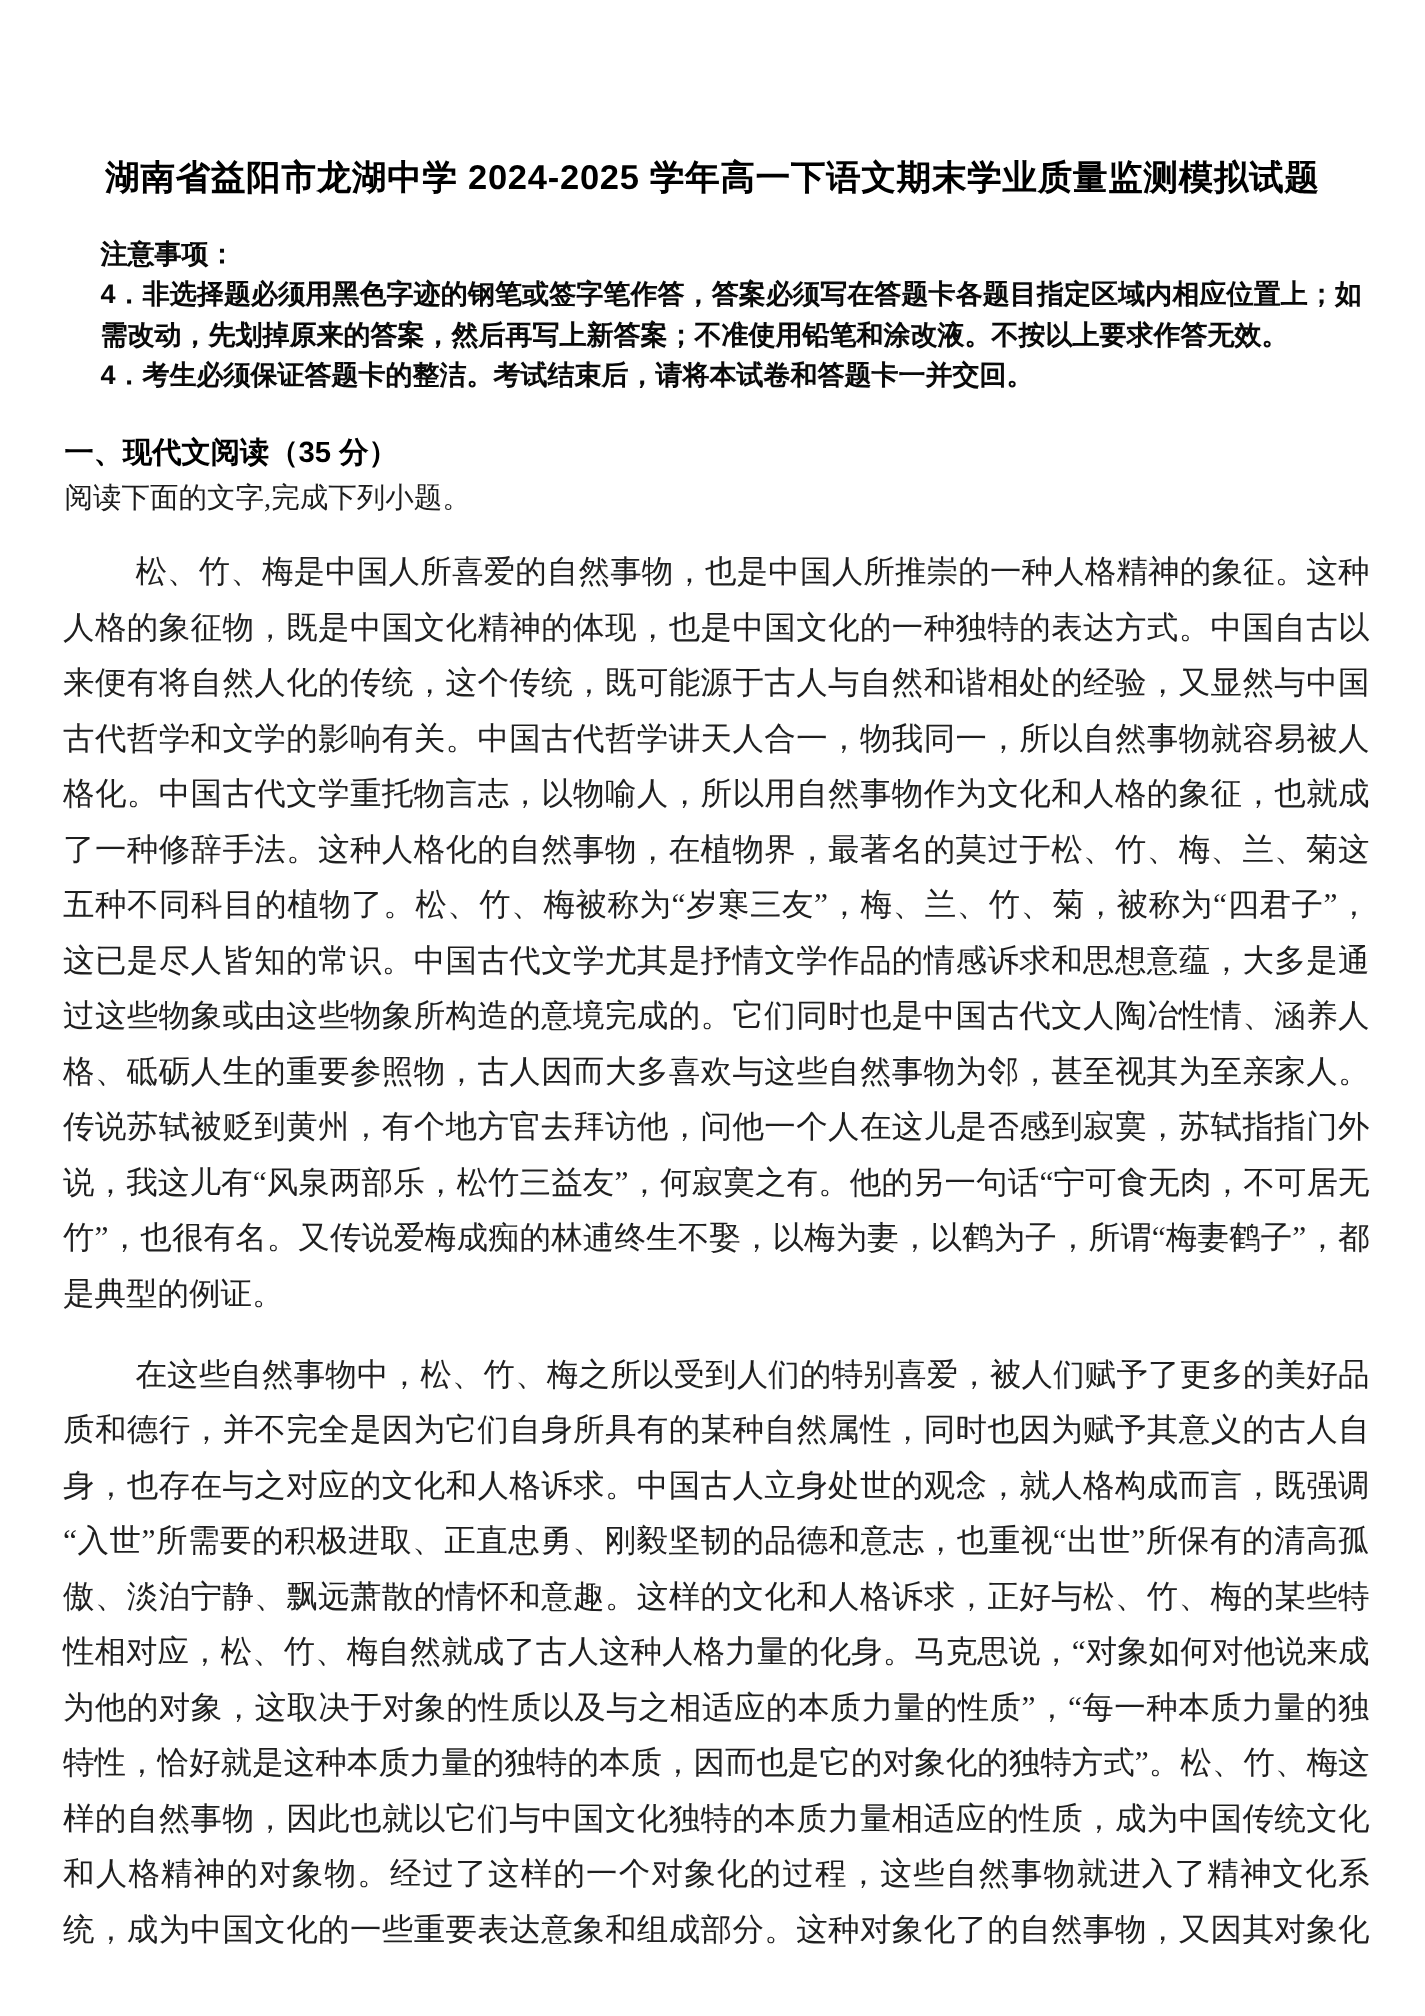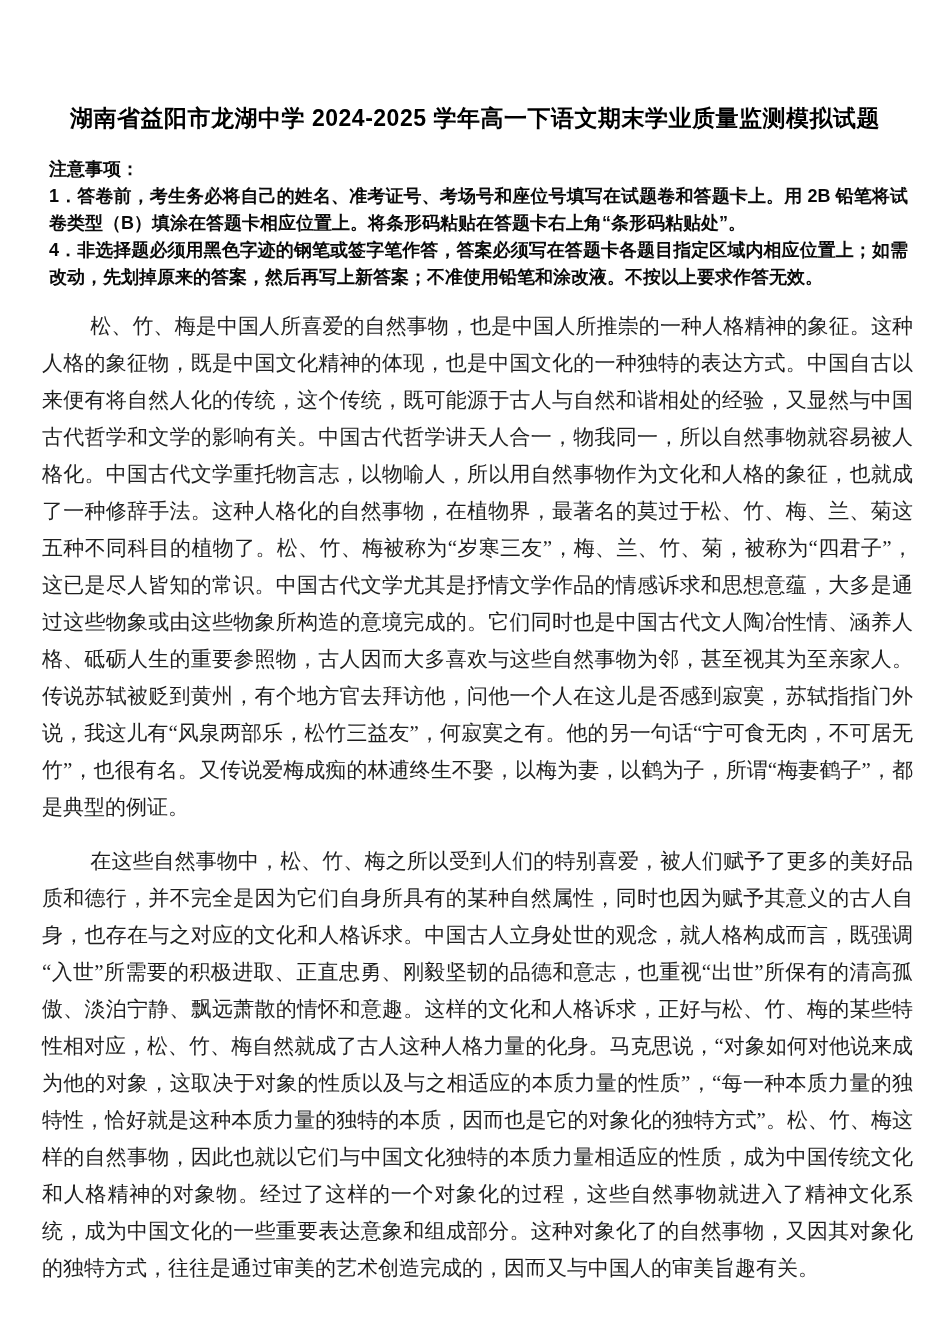--- a/index.html
+++ b/index.html
@@ -8,21 +8,21 @@
     box-sizing:border-box;position:relative;color:#000;
   }
   .doc-title{
     margin:0;padding:100px 40px 0 40px;
     text-align:center;
     font-family:"Liberation Sans",sans-serif;
     font-weight:bold;font-size:23px;line-height:36px;color:#000;
     letter-spacing:0.5px;
   }
   .notice{
-    margin:20px 42px 0 49px;
+    margin:20px 42px 0 67px;
     font-family:"Liberation Sans",sans-serif;
     font-weight:bold;font-size:18px;line-height:27px;color:#0a0a0a;
   }
   .notice-heading{margin:0;}
   .notice p{margin:0;text-align:justify;}
   .section-heading{
     margin:25px 42px 0 43px;
     font-family:"Liberation Sans",sans-serif;
     font-weight:bold;font-size:19.5px;line-height:26px;color:#000;
   }
@@ -42,25 +42,27 @@
 </style>
 </head>
 <body>
 
 <div class="page">
 
   <h1 class="doc-title">湖南省益阳市龙湖中学 2024-2025 学年高一下语文期末学业质量监测模拟试题</h1>
 
   <section class="notice">
     <p class="notice-heading">注意事项：</p>
-    <p>1．答卷前，考生务必将自己的姓名、准考证号、考场号和座位号填写在试题卷和答题卡上。用 2B 铅笔将试卷类型（B）填涂在答题卡相应位置上。将条形码粘贴在答题卡右上角“条形码粘贴处”。</p>
     <p>4．非选择题必须用黑色字迹的钢笔或签字笔作答，答案必须写在答题卡各题目指定区域内相应位置上；如需改动，先划掉原来的答案，然后再写上新答案；不准使用铅笔和涂改液。不按以上要求作答无效。</p>
+    <p>4．考生必须保证答题卡的整洁。考试结束后，请将本试卷和答题卡一并交回。</p>
   </section>
 
+  <h2 class="section-heading">一、现代文阅读（35 分）</h2>
 
+  <p class="instruction">阅读下面的文字,完成下列小题。</p>
 
   <div class="passage">
     <p>松、竹、梅是中国人所喜爱的自然事物，也是中国人所推崇的一种人格精神的象征。这种人格的象征物，既是中国文化精神的体现，也是中国文化的一种独特的表达方式。中国自古以来便有将自然人化的传统，这个传统，既可能源于古人与自然和谐相处的经验，又显然与中国古代哲学和文学的影响有关。中国古代哲学讲天人合一，物我同一，所以自然事物就容易被人格化。中国古代文学重托物言志，以物喻人，所以用自然事物作为文化和人格的象征，也就成了一种修辞手法。这种人格化的自然事物，在植物界，最著名的莫过于松、竹、梅、兰、菊这五种不同科目的植物了。松、竹、梅被称为“岁寒三友”，梅、兰、竹、菊，被称为“四君子”，这已是尽人皆知的常识。中国古代文学尤其是抒情文学作品的情感诉求和思想意蕴，大多是通过这些物象或由这些物象所构造的意境完成的。它们同时也是中国古代文人陶冶性情、涵养人格、砥砺人生的重要参照物，古人因而大多喜欢与这些自然事物为邻，甚至视其为至亲家人。传说苏轼被贬到黄州，有个地方官去拜访他，问他一个人在这儿是否感到寂寞，苏轼指指门外说，我这儿有“风泉两部乐，松竹三益友”，何寂寞之有。他的另一句话“宁可食无肉，不可居无竹”，也很有名。又传说爱梅成痴的林逋终生不娶，以梅为妻，以鹤为子，所谓“梅妻鹤子”，都是典型的例证。</p>
     <p>在这些自然事物中，松、竹、梅之所以受到人们的特别喜爱，被人们赋予了更多的美好品质和德行，并不完全是因为它们自身所具有的某种自然属性，同时也因为赋予其意义的古人自身，也存在与之对应的文化和人格诉求。中国古人立身处世的观念，就人格构成而言，既强调“入世”所需要的积极进取、正直忠勇、刚毅坚韧的品德和意志，也重视“出世”所保有的清高孤傲、淡泊宁静、飘远萧散的情怀和意趣。这样的文化和人格诉求，正好与松、竹、梅的某些特性相对应，松、竹、梅自然就成了古人这种人格力量的化身。马克思说，“对象如何对他说来成为他的对象，这取决于对象的性质以及与之相适应的本质力量的性质”，“每一种本质力量的独特性，恰好就是这种本质力量的独特的本质，因而也是它的对象化的独特方式”。松、竹、梅这样的自然事物，因此也就以它们与中国文化独特的本质力量相适应的性质，成为中国传统文化和人格精神的对象物。经过了这样的一个对象化的过程，这些自然事物就进入了精神文化系统，成为中国文化的一些重要表达意象和组成部分。这种对象化了的自然事物，又因其对象化的独特方式，往往是通过审美的艺术创造完成的，因而又与中国人的审美旨趣有关。</p>
 
   </div>
 
 </div>
 
 </body></html>

